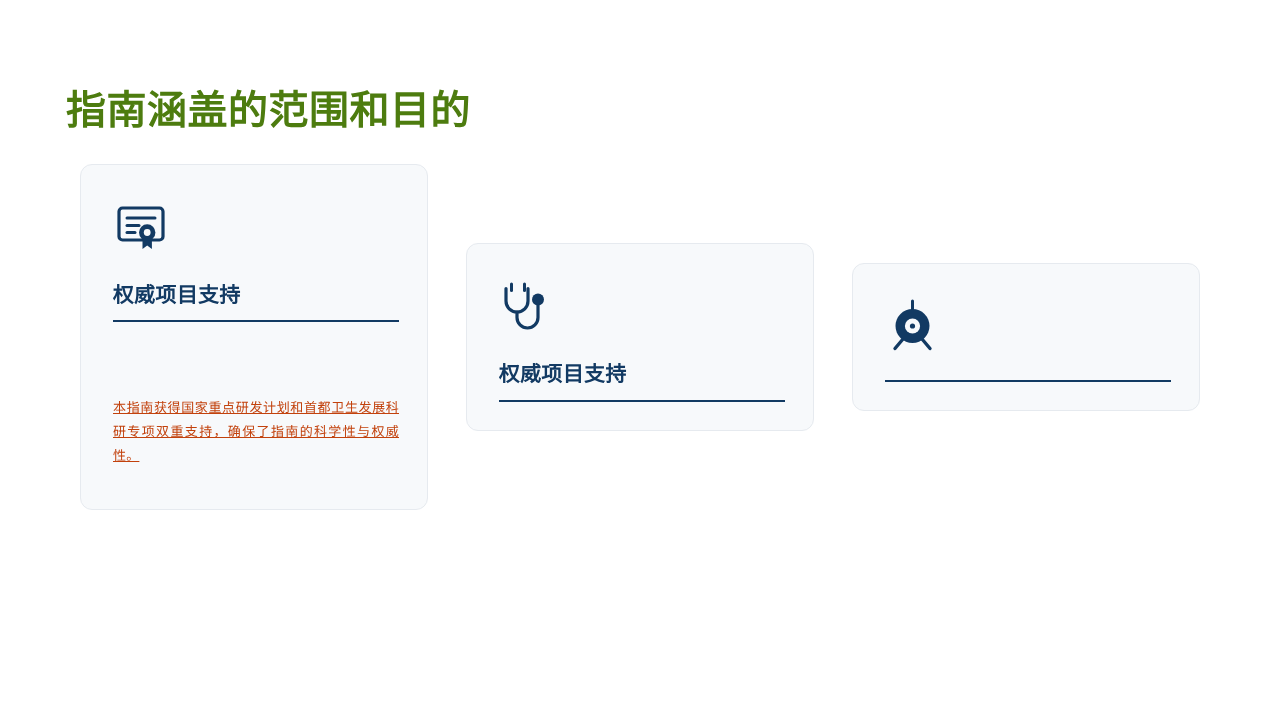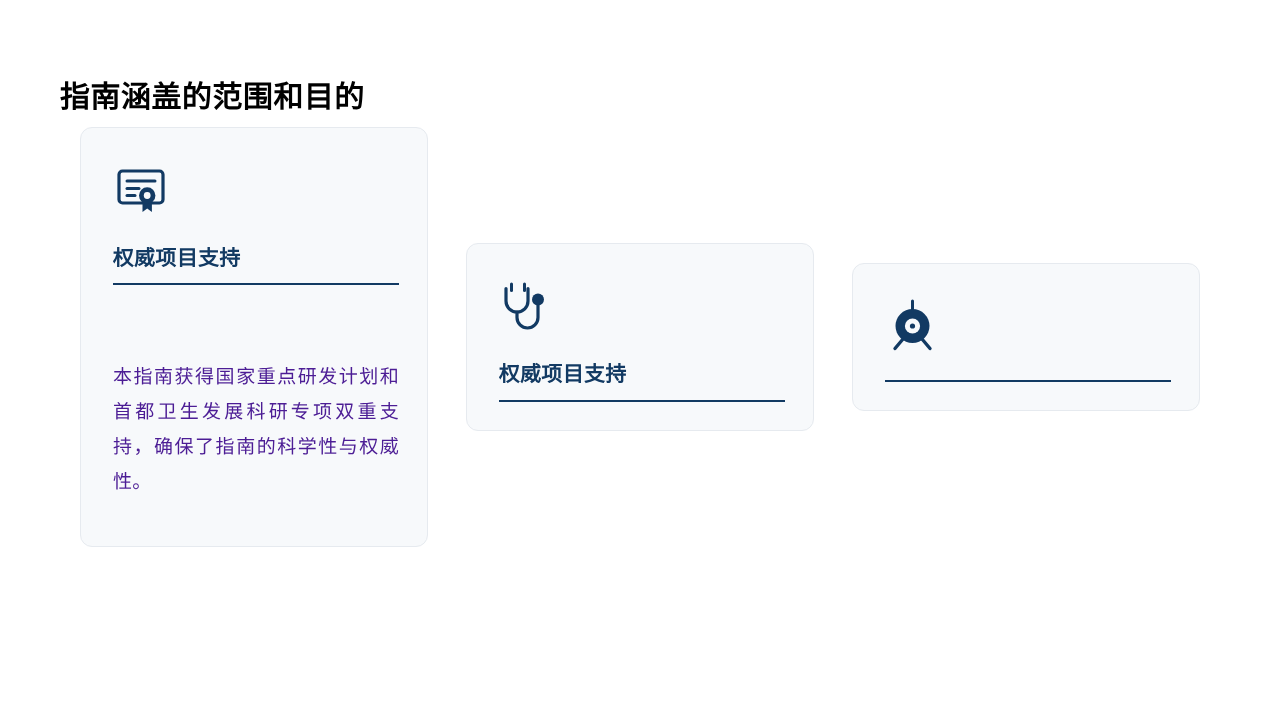--- a/index.html
+++ b/index.html
@@ -19,26 +19,26 @@
   .slide {
     position: relative;
     width: 1280px;
     height: 720px;
     box-sizing: border-box;
   }
 
   
   .page-title {
     position: absolute;
-    left: 60px;
+    left: 66px;
     top: 58px;
-    font-size: 30px;
+    font-size: 40px;
     line-height: 1.25;
     font-weight: 700;
-    color: #000000;
+    color: #4d7c0f;
     letter-spacing: 0.5px;
     white-space: nowrap;
   }
 
   
   .card-row {
     position: absolute;
     left: 80px;
     top: 173px;
     width: 1120px;
@@ -88,26 +88,27 @@
     height: 2px;
     background: #123A63;
     width: 100%;
     margin: 0 0 0 0;
     flex: 0 0 auto;
   }
 
   
   .card-body {
     margin-top: 74px;
-    font-size: 19px;
+    font-size: 13px;
     line-height: 1.85;
-    color: #4c1d95;
+    color: #c2410c;
     letter-spacing: 0.2px;
     text-align: justify;
     text-justify: inter-ideograph;
+    text-decoration: underline;
   }
 </style>
 </head>
 <body>
 
 <div class="slide">
 
   <h1 class="page-title">指南涵盖的范围和目的</h1>
 
   <div class="card-row">

